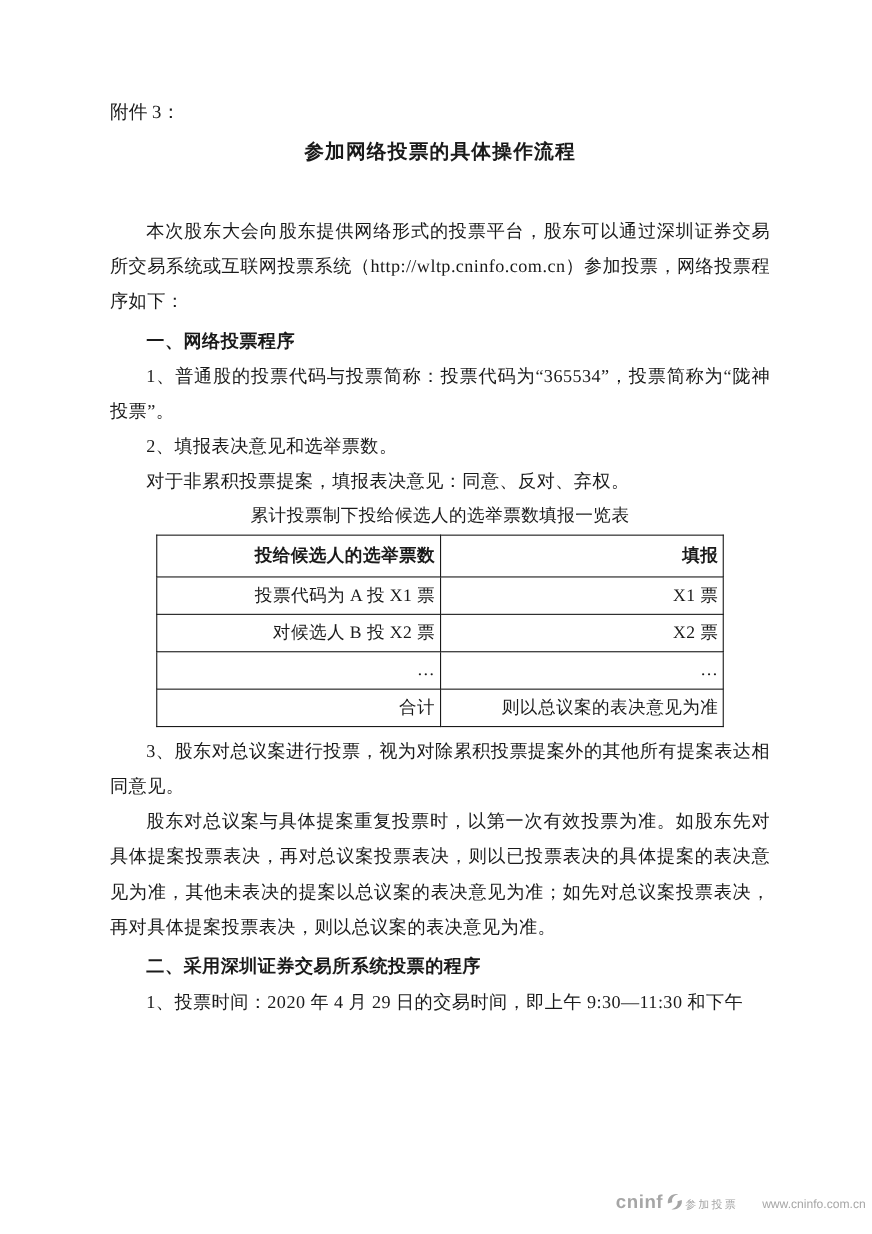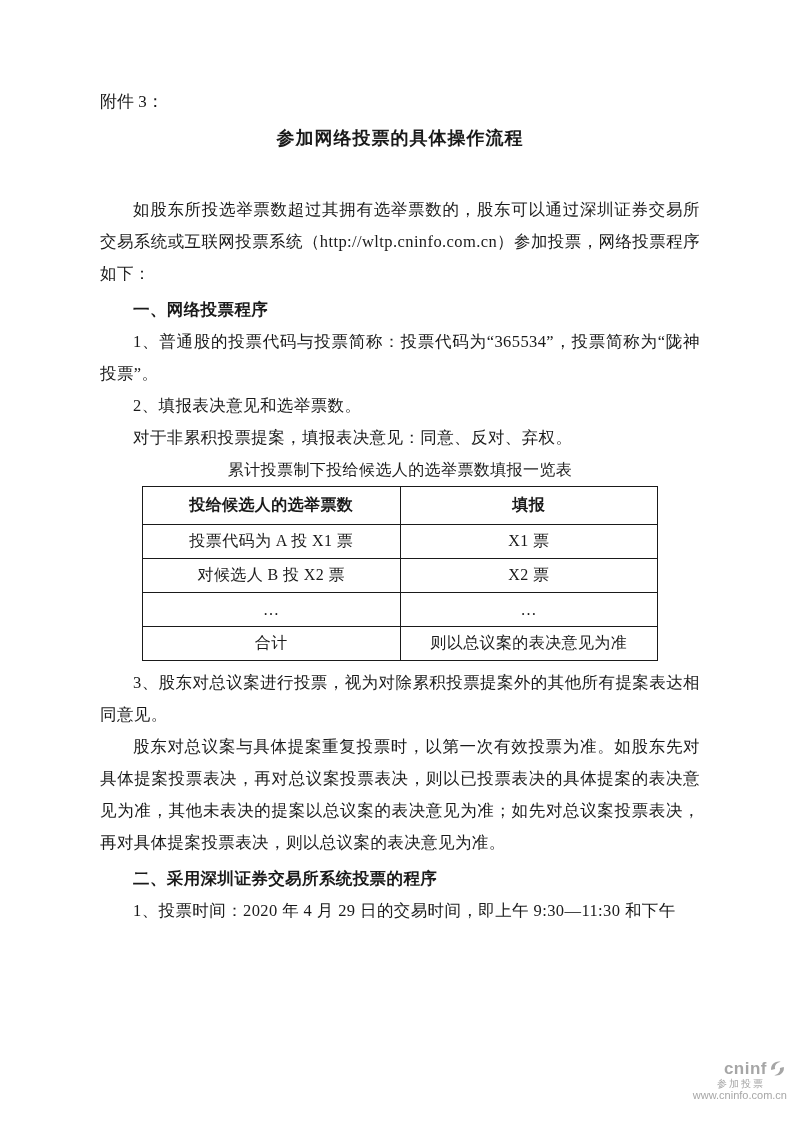--- a/index.html
+++ b/index.html
@@ -51,34 +51,33 @@
     letter-spacing: 0.4px;
   }
   table.vote-table {
     border-collapse: collapse;
     width: 516px;
     margin: 2px auto 6px auto;
     table-layout: fixed;
   }
   table.vote-table th, table.vote-table td {
     border: 1px solid #1a1a1a;
-    text-align: center;
+    text-align: right;
     vertical-align: middle;
     font-size: 16px;
     padding: 0 4px;
     letter-spacing: 0.4px;
   }
   table.vote-table th { height: 37px; font-weight: bold; }
   table.vote-table td { height: 33px; font-weight: normal; }
   .footer-logo {
     position: absolute;
     right: 6px;
     bottom: 6px;
     display: flex;
-    flex-direction: column;
     align-items: flex-end;
     font-family: "Liberation Sans", "DejaVu Sans", sans-serif;
     color: #a6a6a6;
     line-height: 1.05;
   }
   .logo-row {
     display: flex;
     align-items: center;
     gap: 1px;
   }
@@ -98,21 +97,21 @@
 </style>
 </head>
 <body>
 
 <div class="page">
 
   <div class="attachment">附件 3：</div>
 
   <div class="doc-title">参加网络投票的具体操作流程</div>
 
-  <p class="body-text">如股东所投选举票数超过其拥有选举票数的，股东可以通过深圳证券交易所交易系统或互联网投票系统（http://wltp.cninfo.com.cn）参加投票，网络投票程序如下：</p>
+  <p class="body-text">本次股东大会向股东提供网络形式的投票平台，股东可以通过深圳证券交易所交易系统或互联网投票系统（http://wltp.cninfo.com.cn）参加投票，网络投票程序如下：</p>
 
   <h3 class="section-heading">一、网络投票程序</h3>
 
   <p class="body-text">1、普通股的投票代码与投票简称：投票代码为“365534”，投票简称为“陇神投票”。</p>
   <p class="body-text">2、填报表决意见和选举票数。</p>
   <p class="body-text">对于非累积投票提案，填报表决意见：同意、反对、弃权。</p>
 
   <div class="table-caption">累计投票制下投给候选人的选举票数填报一览表</div>
 
   <table class="vote-table">

